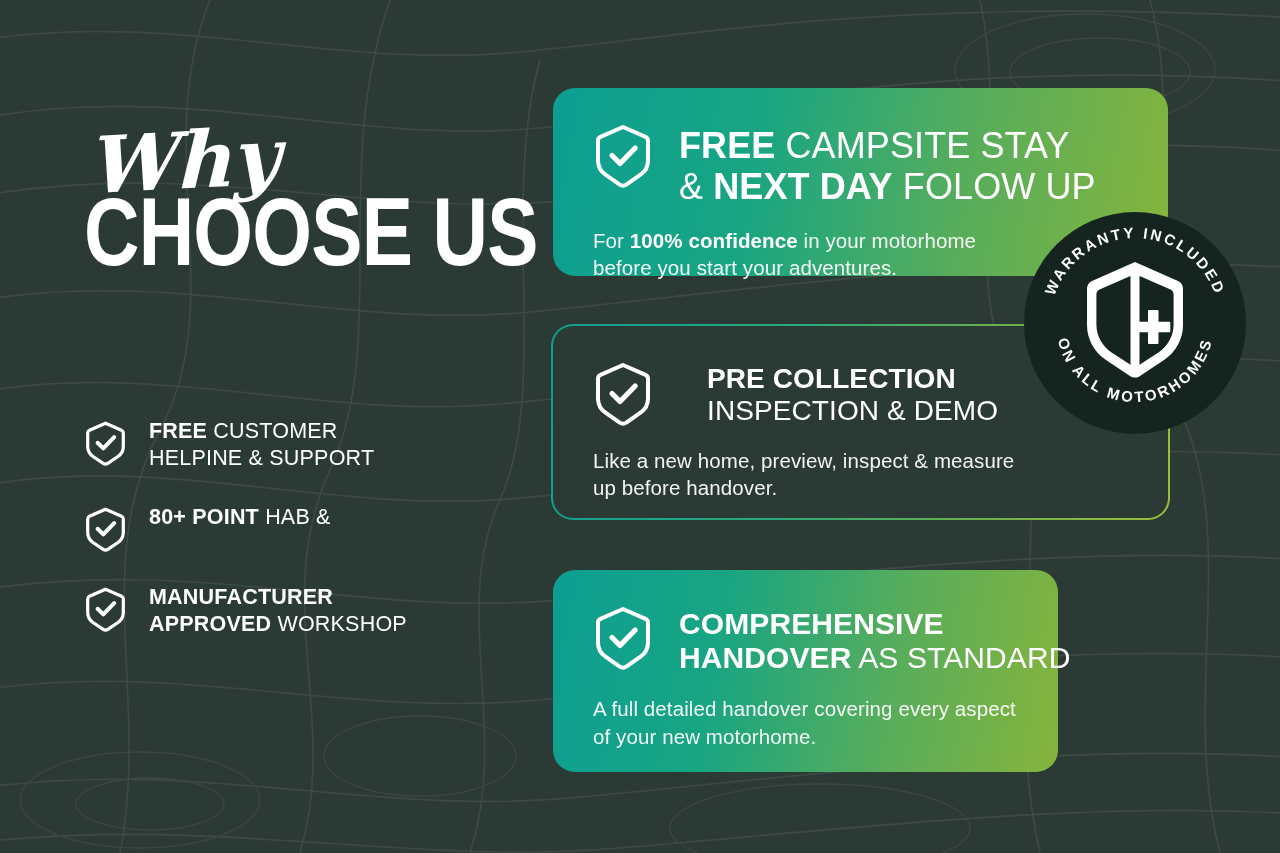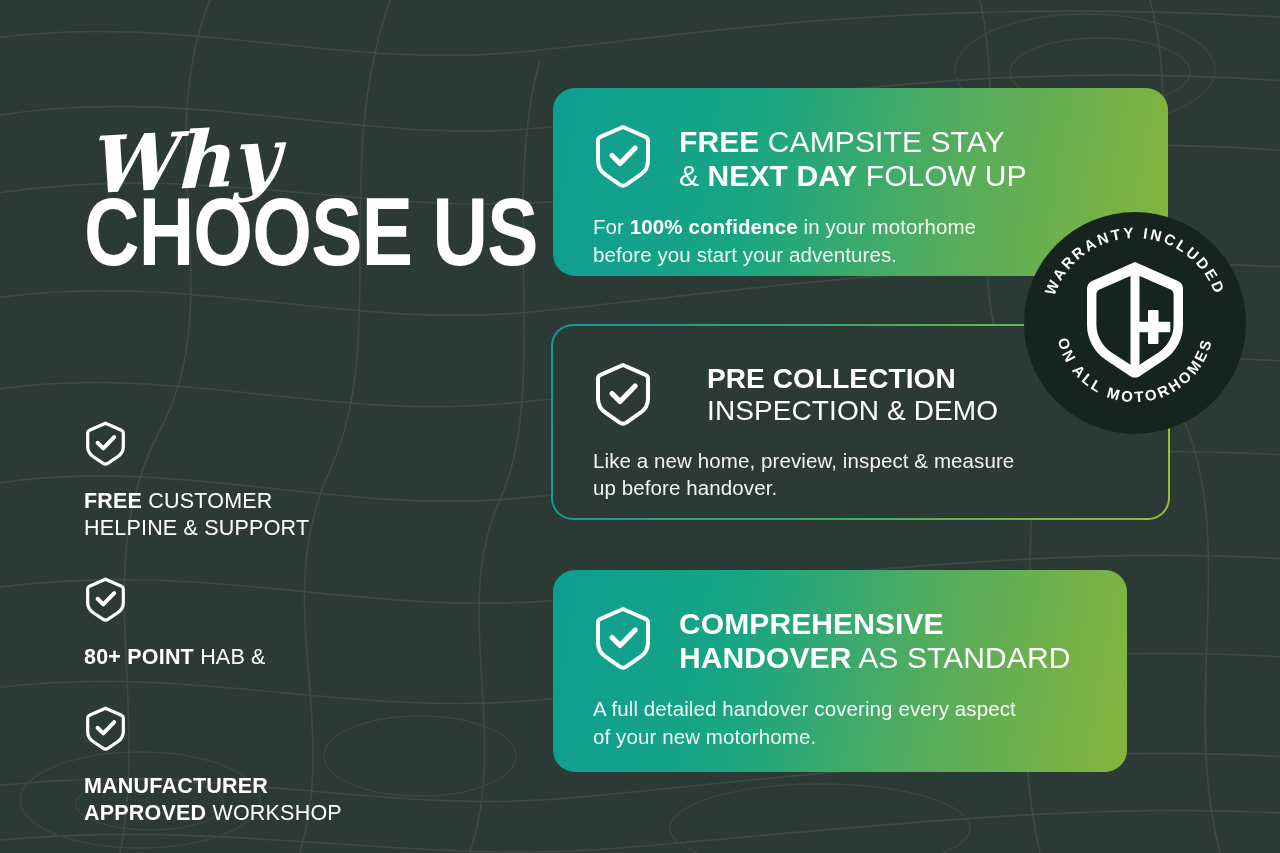--- a/index.html
+++ b/index.html
@@ -62,21 +62,20 @@
   .bullet-list {
     position:absolute;
     left:84px; top:418px;
     width:420px;
   }
   .bullet-row {
     display:flex;
     align-items:flex-start;
     gap:22px;
     margin-bottom:32px;
-    flex-direction:column;
   }
   .bullet-row:last-child { margin-bottom:13px; }
 
   .bullet-icon { flex:0 0 auto; width:43px; height:46px; margin-top:2px; }
   .bullet-icon svg { display:block; width:43px; height:46px; }
 
   .bullet-text {
     color:#ffffff;
     font-size:21.5px;
     line-height:1.26;
@@ -100,34 +99,34 @@
     border:2px solid transparent;
     background-image:
       linear-gradient(#2c3a35,#2c3a35),
       linear-gradient(100deg,#0d9e92 0%,#2aa87b 38%,#6fb04c 72%,#9cbd3c 100%);
     background-origin:border-box;
     background-clip:padding-box, border-box;
   }
 
   .card-1 { left:553px; top:88px;  width:615px; height:188px; }
   .card-2 { left:551px; top:324px; width:619px; height:196px; }
-  .card-3 { left:553px; top:570px; width:574px; height:202px; }
+  .card-3 { left:553px; top:570px; width:505px; height:202px; }
 
   .card-head {
     display:flex;
     align-items:flex-start;
     gap:26px;
   }
 
   .card-icon { flex:0 0 auto; width:60px; height:66px; margin-top:1px; }
   .card-icon svg { display:block; width:60px; height:66px; }
 
   .card-title {
     color:#ffffff;
-    font-size:30px;
+    font-size:36px;
     line-height:1.14;
     letter-spacing:0.1px;
     padding-top:3px;
   }
   .card-title b { font-weight:700; }
   .card-title .ln { display:block; white-space:nowrap; }
 
   .card-body {
     color:rgba(255,255,255,0.94);
     font-size:20.5px;

